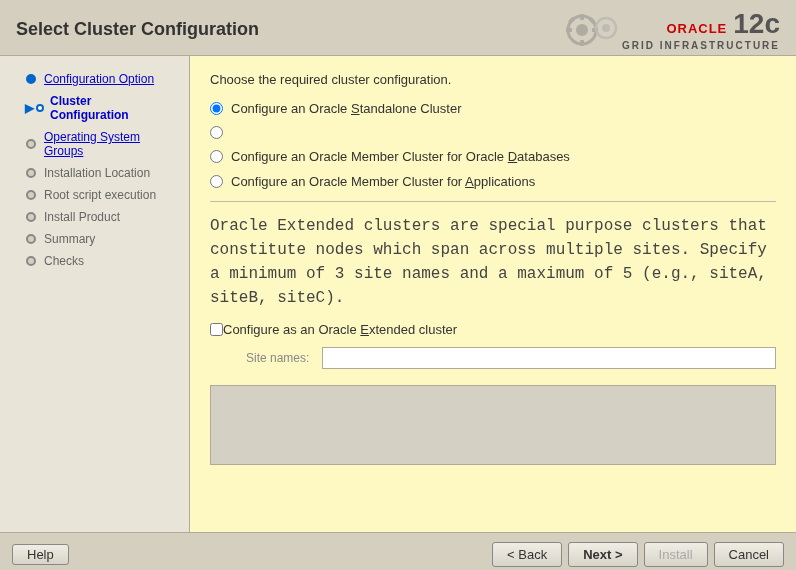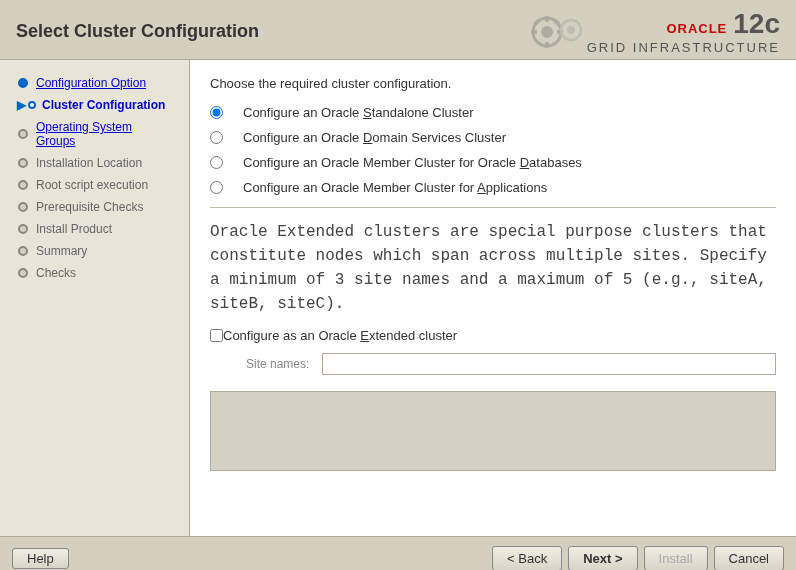--- a/index.html
+++ b/index.html
@@ -32,22 +32,22 @@
       align-items: flex-end;
     }
     .oracle-logo-text {
       color: #cc0000;
       font-size: 13px;
       font-weight: bold;
       letter-spacing: 1px;
     }
     .oracle-logo-sub {
       color: #555;
-      font-size: 13px;
-      font-weight: normal;
+      font-size: 10px;
+      font-weight: bold;
       letter-spacing: 2px;
       text-transform: uppercase;
     }
     .oracle-version {
       font-size: 28px;
       font-weight: bold;
       color: #555;
     }
     .logo-right {
       display: flex;
@@ -61,21 +61,21 @@
     .main-layout {
       display: flex;
       height: calc(570px - 50px - 44px);
     }
 
     
     .sidebar {
       width: 190px;
       background: #e8e4d8;
       border-right: 1px solid #b0aa98;
-      padding: 12px 8px;
+      padding: 12px 16px;
       flex-shrink: 0;
     }
     .sidebar-item {
       padding: 4px 8px 4px 28px;
       color: #666;
       font-size: 12px;
       position: relative;
       cursor: default;
       display: flex;
       align-items: center;
@@ -107,35 +107,35 @@
       position: absolute;
       left: 9px;
       color: #0066cc;
       font-size: 12px;
       font-weight: bold;
     }
 
     
     .content {
       flex: 1;
-      background: #ffffff;
+      background: #fef9c3;
       padding: 16px 20px;
       overflow-y: auto;
     }
     .content-instruction {
       margin-bottom: 14px;
       color: #333;
     }
     .radio-group {
       margin-bottom: 8px;
     }
     .radio-option {
       display: flex;
       align-items: center;
-      gap: 20px;
+      gap: 8px;
       margin-bottom: 10px;
       cursor: pointer;
     }
     .radio-option input[type="radio"] {
       margin: 0;
       cursor: pointer;
     }
     .radio-label {
       color: #333;
       font-size: 13px;
@@ -280,24 +280,20 @@
     <div class="sidebar-item">
       <span class="sidebar-dot"></span>
       <span>Installation Location</span>
     </div>
 
     <div class="sidebar-item">
       <span class="sidebar-dot"></span>
       <span>Root script execution</span>
     </div>
 
-    <div class="sidebar-item">
-      <span class="sidebar-dot"></span>
-      <span>Prerequisite Checks</span>
-    </div>
 
     <div class="sidebar-item">
       <span class="sidebar-dot"></span>
       <span>Install Product</span>
     </div>
 
     <div class="sidebar-item">
       <span class="sidebar-dot"></span>
       <span>Summary</span>
     </div>
@@ -315,21 +311,20 @@
 
     <div class="radio-group">
 
       <label class="radio-option">
         <input type="radio" name="cluster-type" value="standalone" checked="" style="">
         <span class="radio-label">Configure an Oracle <u>S</u>tandalone Cluster</span>
       </label>
 
       <label class="radio-option">
         <input type="radio" name="cluster-type" value="domain" style="">
-        <span class="radio-label">Configure an Oracle <u>D</u>omain Services Cluster</span>
       </label>
 
       <label class="radio-option">
         <input type="radio" name="cluster-type" value="member-db" style="">
         <span class="radio-label">Configure an Oracle Member Cluster for Oracle <u>D</u>atabases</span>
       </label>
 
       <label class="radio-option">
         <input type="radio" name="cluster-type" value="member-app" style="">
         <span class="radio-label">Configure an Oracle Member Cluster for <u>A</u>pplications</span>

